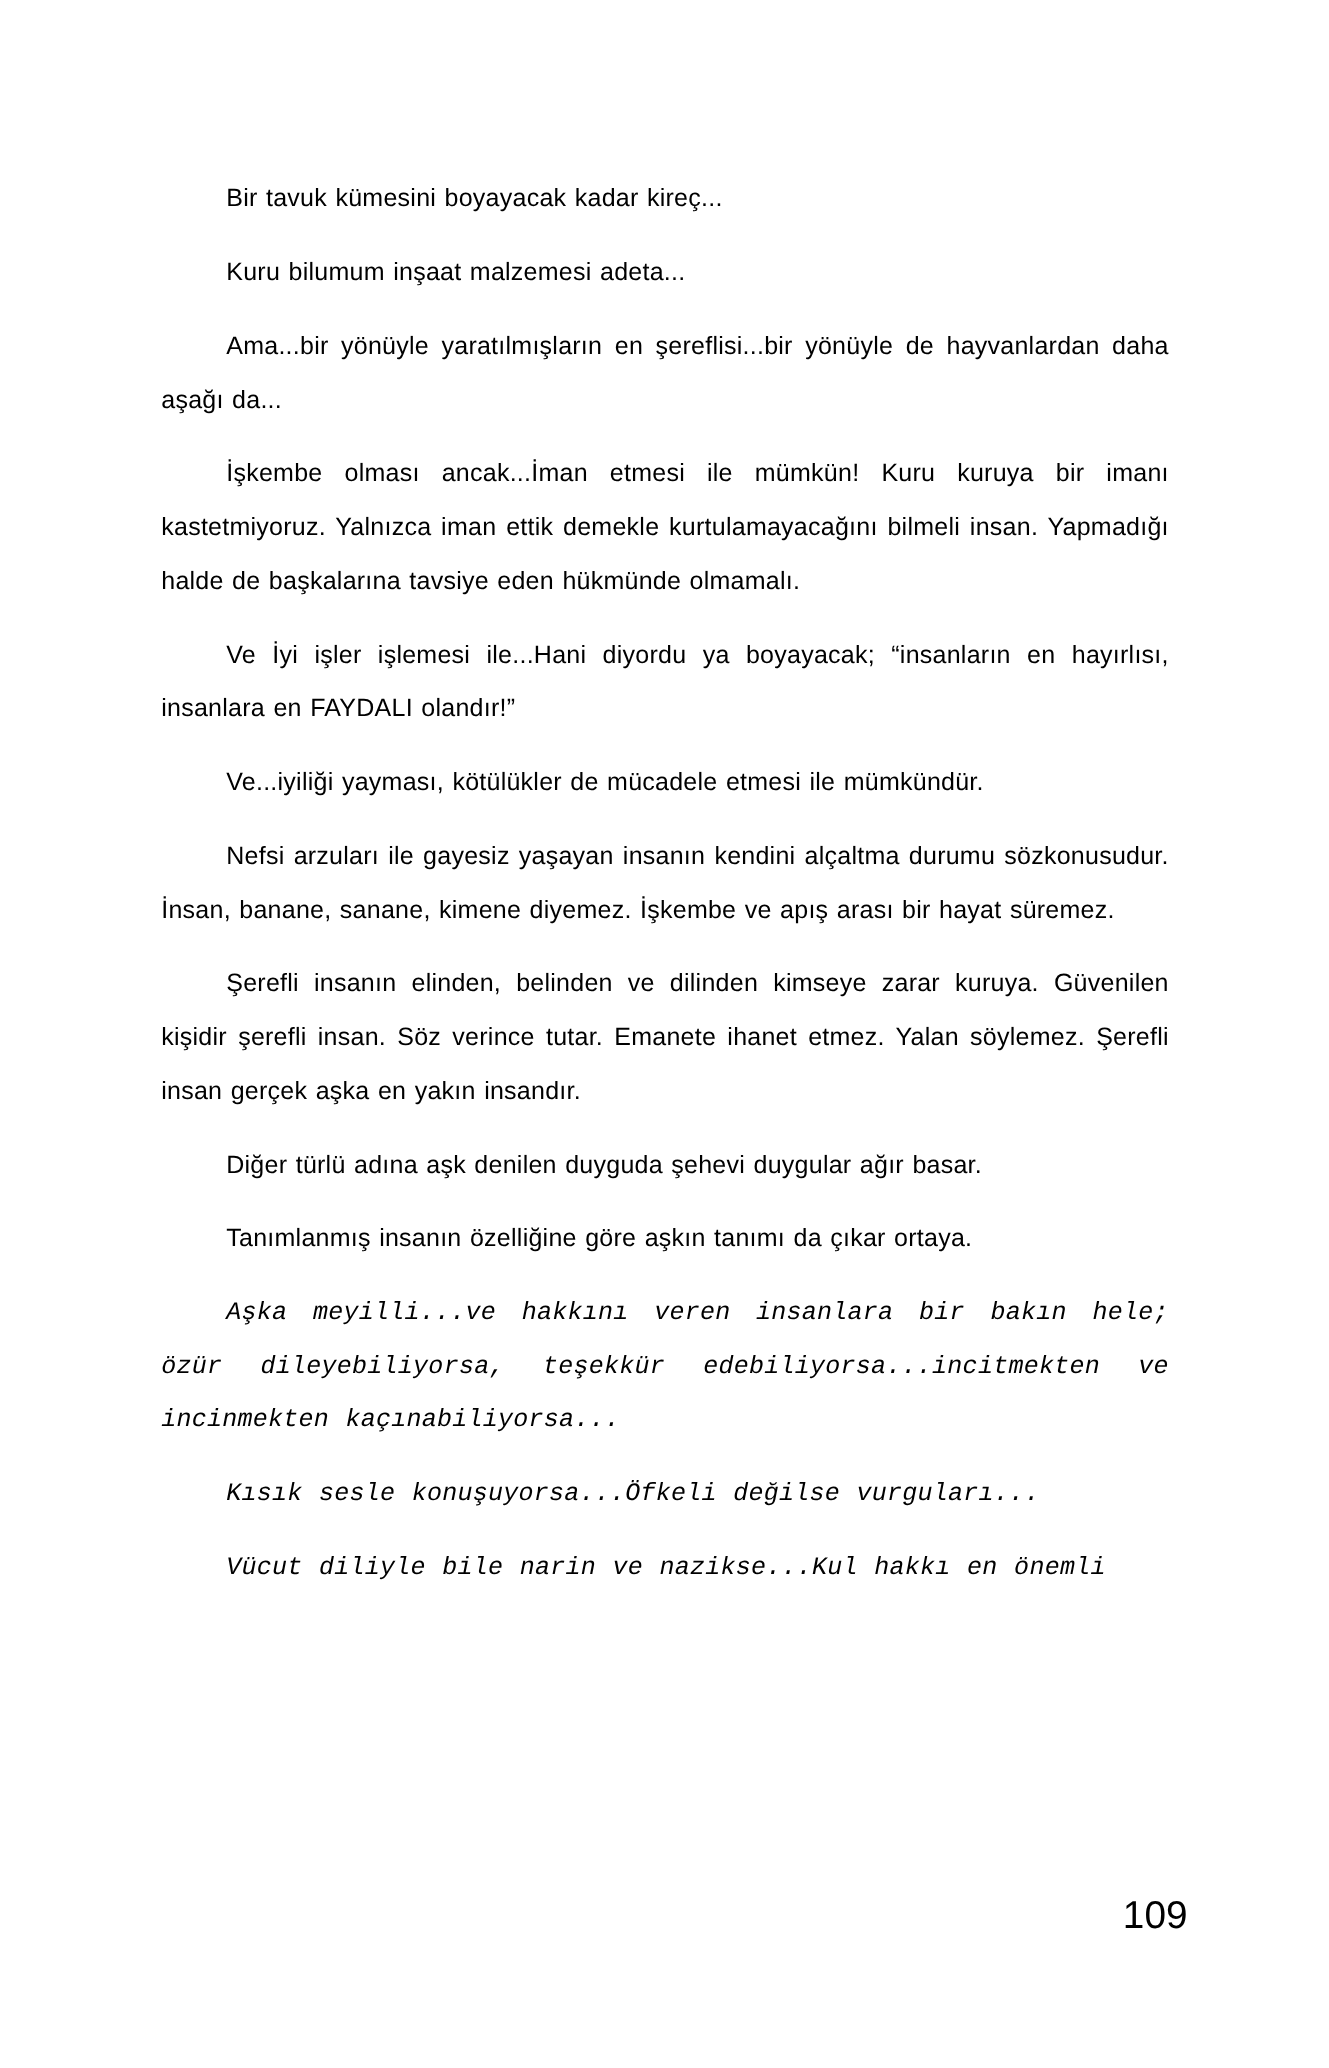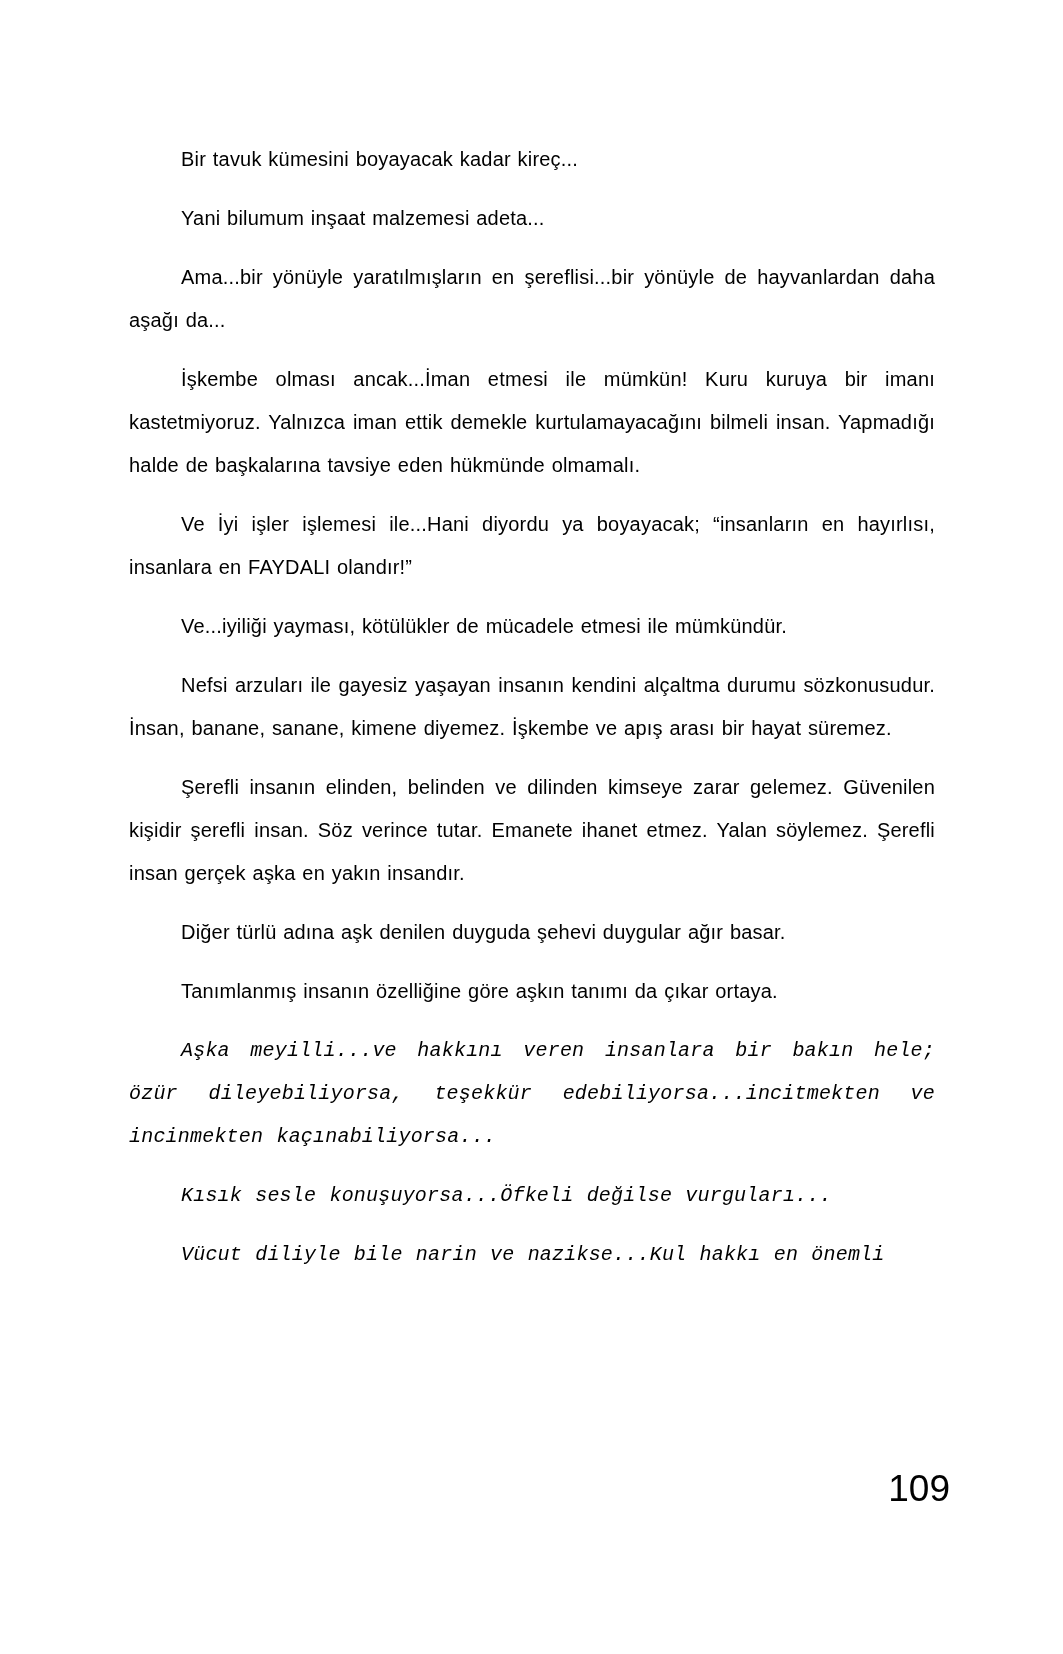--- a/index.html
+++ b/index.html
@@ -37,40 +37,40 @@
     text-indent: 52px;
     letter-spacing: 0.2px;
     word-spacing: 1px;
   }
   .para.italic {
     font-style: italic;
     font-family: Liberation Mono, monospace;
   }
   .page-number {
     position: absolute;
-    top: 1471px;
+    top: 1514px;
     right: 113px;
-    font-size: 37px;
+    font-size: 31px;
     line-height: 36px;
     text-align: center;
   }
 </style>
 </head>
 <body>
 
 <div class="page">
   <div class="text-block" id="paragraphs">
       <p class="para">Bir tavuk kümesini boyayacak kadar kireç...</p>
-      <p class="para">Yani bilumum inşaat malzemesi adeta...</p>
+      <p class="para">Kuru bilumum inşaat malzemesi adeta...</p>
       <p class="para">Ama...bir yönüyle yaratılmışların en şereflisi...bir yönüyle de hayvanlardan daha aşağı da...</p>
       <p class="para">İşkembe olması ancak...İman etmesi ile mümkün! Kuru kuruya bir imanı kastetmiyoruz. Yalnızca iman ettik demekle kurtulamayacağını bilmeli insan. Yapmadığı halde de başkalarına tavsiye eden hükmünde olmamalı.</p>
       <p class="para">Ve İyi işler işlemesi ile...Hani diyordu ya boyayacak; “insanların en hayırlısı, insanlara en FAYDALI olandır!”</p>
       <p class="para">Ve...iyiliği yayması, kötülükler de mücadele etmesi ile mümkündür.</p>
       <p class="para">Nefsi arzuları ile gayesiz yaşayan insanın kendini alçaltma durumu sözkonusudur. İnsan, banane, sanane, kimene diyemez. İşkembe ve apış arası bir hayat süremez.</p>
-      <p class="para">Şerefli insanın elinden, belinden ve dilinden kimseye zarar gelemez. Güvenilen kişidir şerefli insan. Söz verince tutar. Emanete ihanet etmez. Yalan söylemez. Şerefli insan gerçek aşka en yakın insandır.</p>
+      <p class="para">Şerefli insanın elinden, belinden ve dilinden kimseye zarar kuruya. Güvenilen kişidir şerefli insan. Söz verince tutar. Emanete ihanet etmez. Yalan söylemez. Şerefli insan gerçek aşka en yakın insandır.</p>
       <p class="para">Diğer türlü adına aşk denilen duyguda şehevi duygular ağır basar.</p>
       <p class="para">Tanımlanmış insanın özelliğine göre aşkın tanımı da çıkar ortaya.</p>
       <p class="para italic">Aşka meyilli...ve hakkını veren insanlara bir bakın hele; özür dileyebiliyorsa, teşekkür edebiliyorsa...incitmekten ve incinmekten kaçınabiliyorsa...</p>
       <p class="para italic">Kısık sesle konuşuyorsa...Öfkeli değilse vurguları...</p>
       <p class="para italic">Vücut diliyle bile narin ve nazikse...Kul hakkı en önemli</p>
     </div>
   <div class="page-number">109</div>
 </div>
 
 </body></html>

